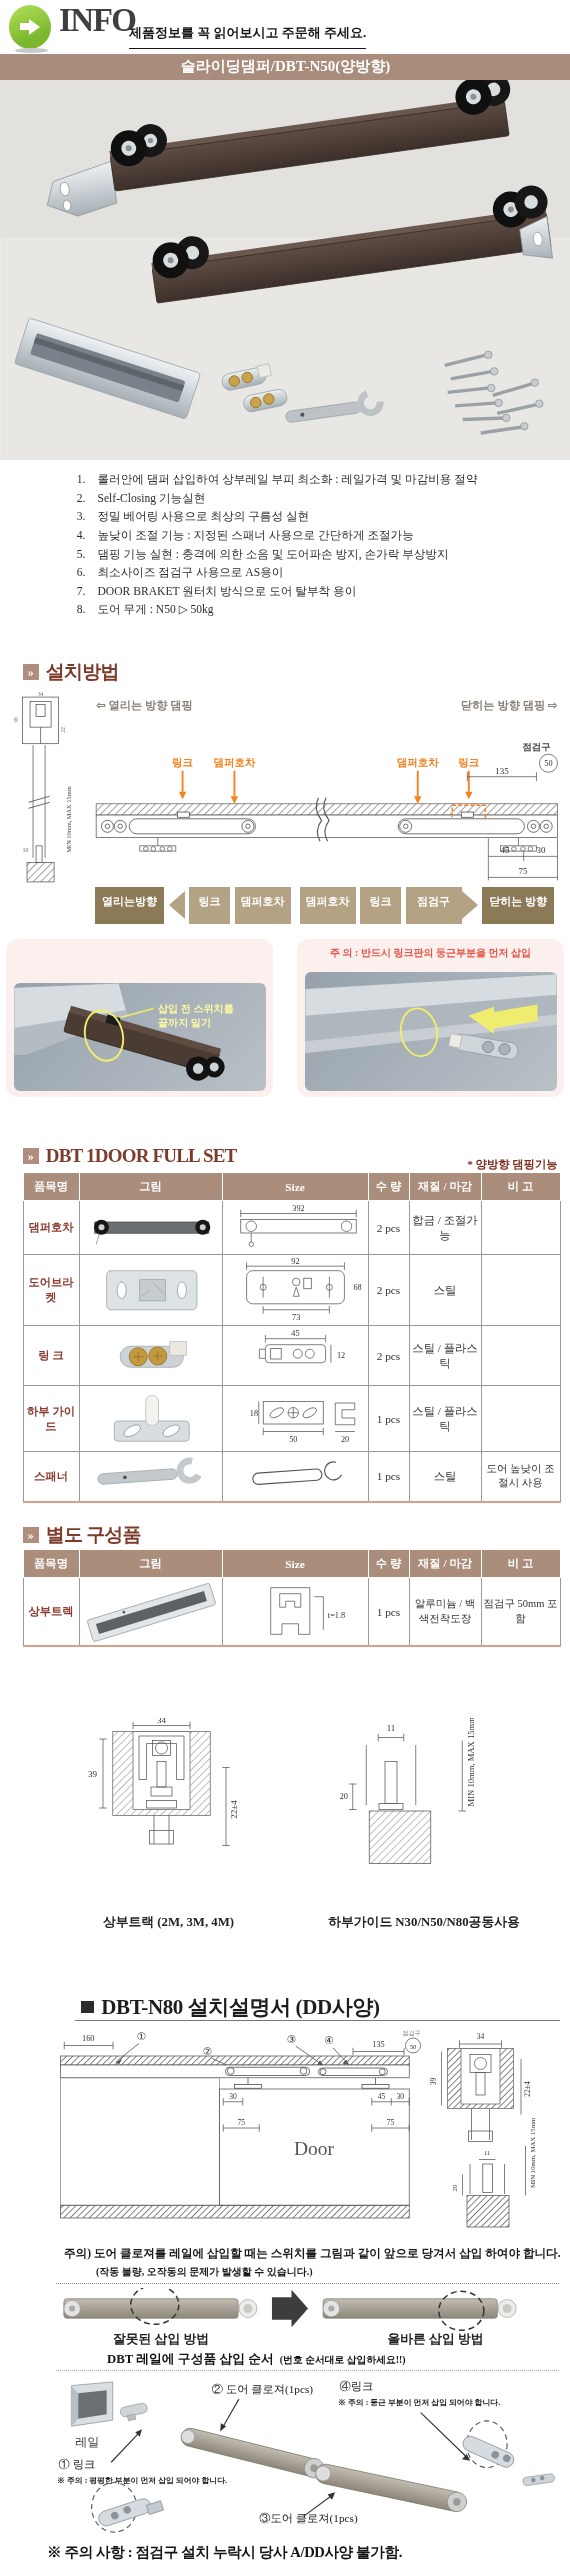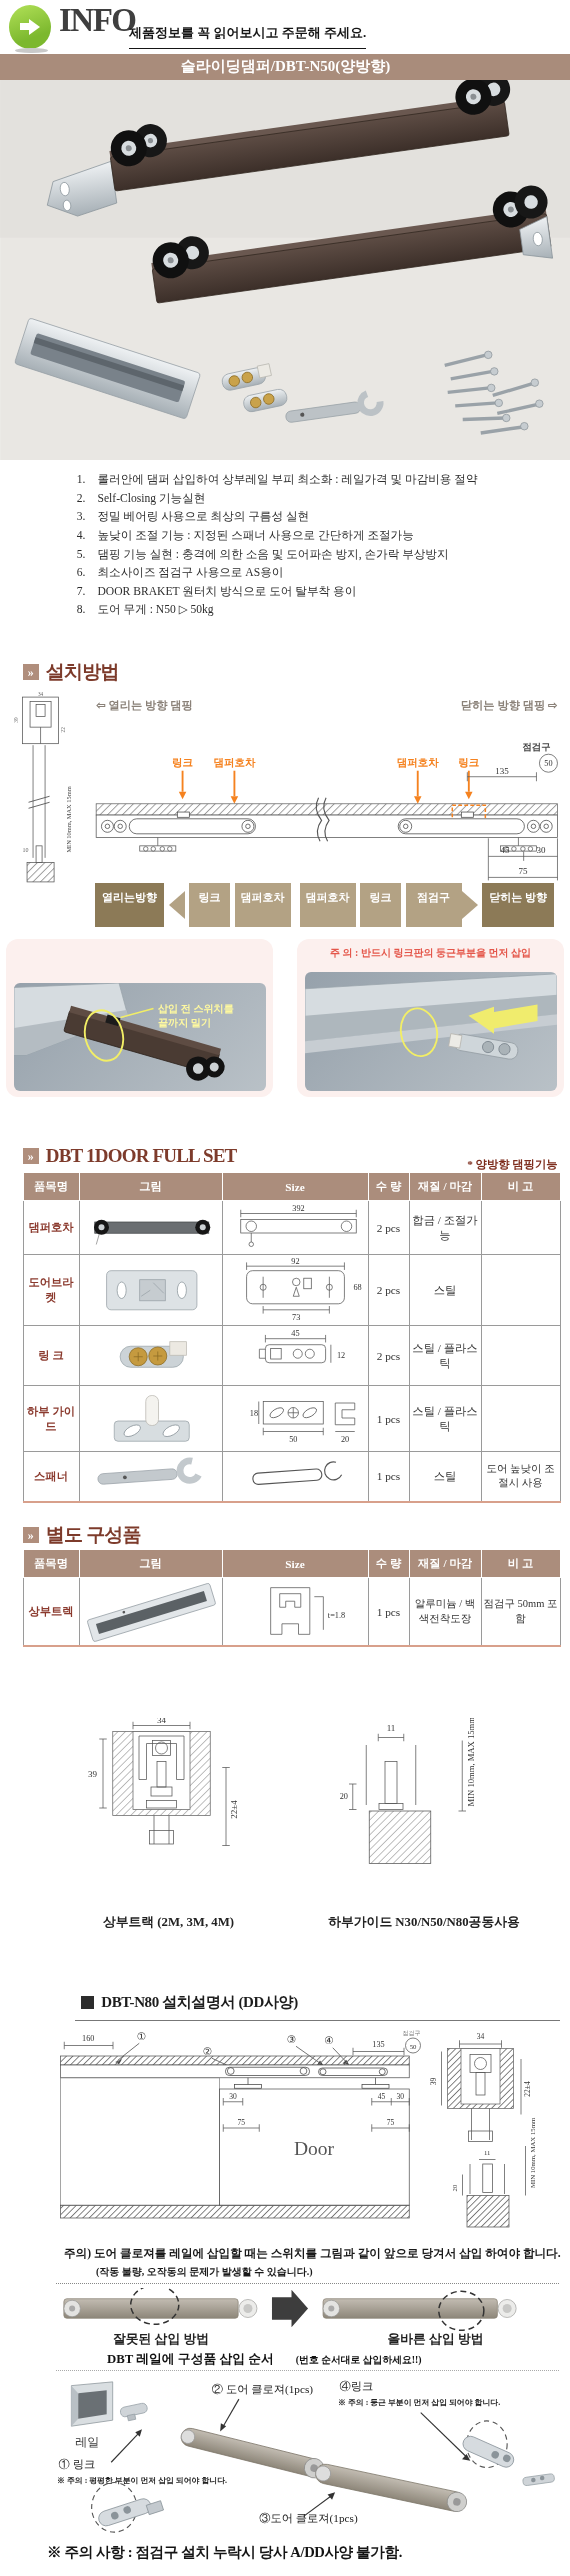--- a/index.html
+++ b/index.html
@@ -29,21 +29,21 @@
 
   
   .sec-head{display:flex;align-items:center;gap:6.8px;}
   .sec-icon{width:16.5px;height:16.5px;background:#b08e7c;color:#fff;font-weight:bold;font-size:12px;
     display:flex;align-items:center;justify-content:center;flex:none;}
   .sec-title{font-size:19px;font-weight:bold;color:#7d3b2b;letter-spacing:-0.8px;}
   .fullset-tag{font-size:11.3px;font-weight:bold;color:#7d2c1c;}
 
   
   .flow{left:95px;top:891px;width:467px;height:28.5px;display:flex;align-items:center;}
-  .fb{height:44px;line-height:28.5px;text-align:center;color:#fff;font-weight:bold;font-size:11px;flex:none;}
+  .fb{height:37px;line-height:28.5px;text-align:center;color:#fff;font-weight:bold;font-size:11px;flex:none;}
   .fb-dark{background:#8c7a57;}
   .fb-light{background:#b3a284;}
   .fb-arrow-l{width:0;height:0;border-top:14.3px solid transparent;border-bottom:14.3px solid transparent;
     border-right:16.5px solid #b3a284;flex:none;}
   .fb-arrow-r{width:0;height:0;border-top:14.3px solid transparent;border-bottom:14.3px solid transparent;
     border-left:16.5px solid #b3a284;flex:none;}
   .fb-gap{width:9px;flex:none;}
   .fb-s{width:4.5px;flex:none;}
 
   
@@ -57,27 +57,27 @@
   .ptable{border-collapse:collapse;background:#fff;table-layout:fixed;border-bottom:2.3px solid #d8a08b;}
   .ptable th{background:#ab8d7c;color:#fff;font-size:11.3px;font-weight:bold;border:1.5px solid #fff;height:25px;}
   .ptable td{border:0.8px solid #9a9a9a;text-align:center;vertical-align:middle;font-size:11.3px;color:#333;padding:1.5px;}
   .ptable td.name{color:#8b3a2e;font-weight:bold;}
   .ptable td.note{font-size:10.5px;line-height:1.35;}
 
   
   .caption{font-size:12.8px;font-weight:bold;color:#222;text-align:center;}
   .n80-title{display:flex;align-items:center;gap:7.5px;}
   .n80-sq{width:12.8px;height:12.8px;background:#2c2c2c;flex:none;}
-  .n80-title span{font-size:15px;font-weight:bold;color:#1d1d1d;letter-spacing:-0.4px;}
+  .n80-title span{font-size:21px;font-weight:bold;color:#1d1d1d;letter-spacing:-0.4px;}
   .hline{border-top:0.8px solid #777;}
   .dashline{border-top:1.5px dotted #888;}
   .dotline{border-top:1.5px dotted #aaa;}
   .caution1{font-size:11.6px;font-weight:bold;color:#1a1a1a;}
   .caution2{font-size:10px;font-weight:bold;color:#1a1a1a;}
-  .seq-head{display:flex;align-items:baseline;gap:22px;padding-left:47px;}
+  .seq-head{display:flex;align-items:baseline;gap:6px;padding-left:47px;}
   .seq-title{font-size:12.8px;font-weight:bold;color:#111;}
   .seq-sub{font-size:9.8px;font-weight:bold;color:#111;}
   .footer-note{font-size:14.6px;font-weight:bold;color:#141414;letter-spacing:-0.4px;}
 </style>
 </head>
 <body>
 
 <div class="page">
 
   <div class="abs hdr-ball">

